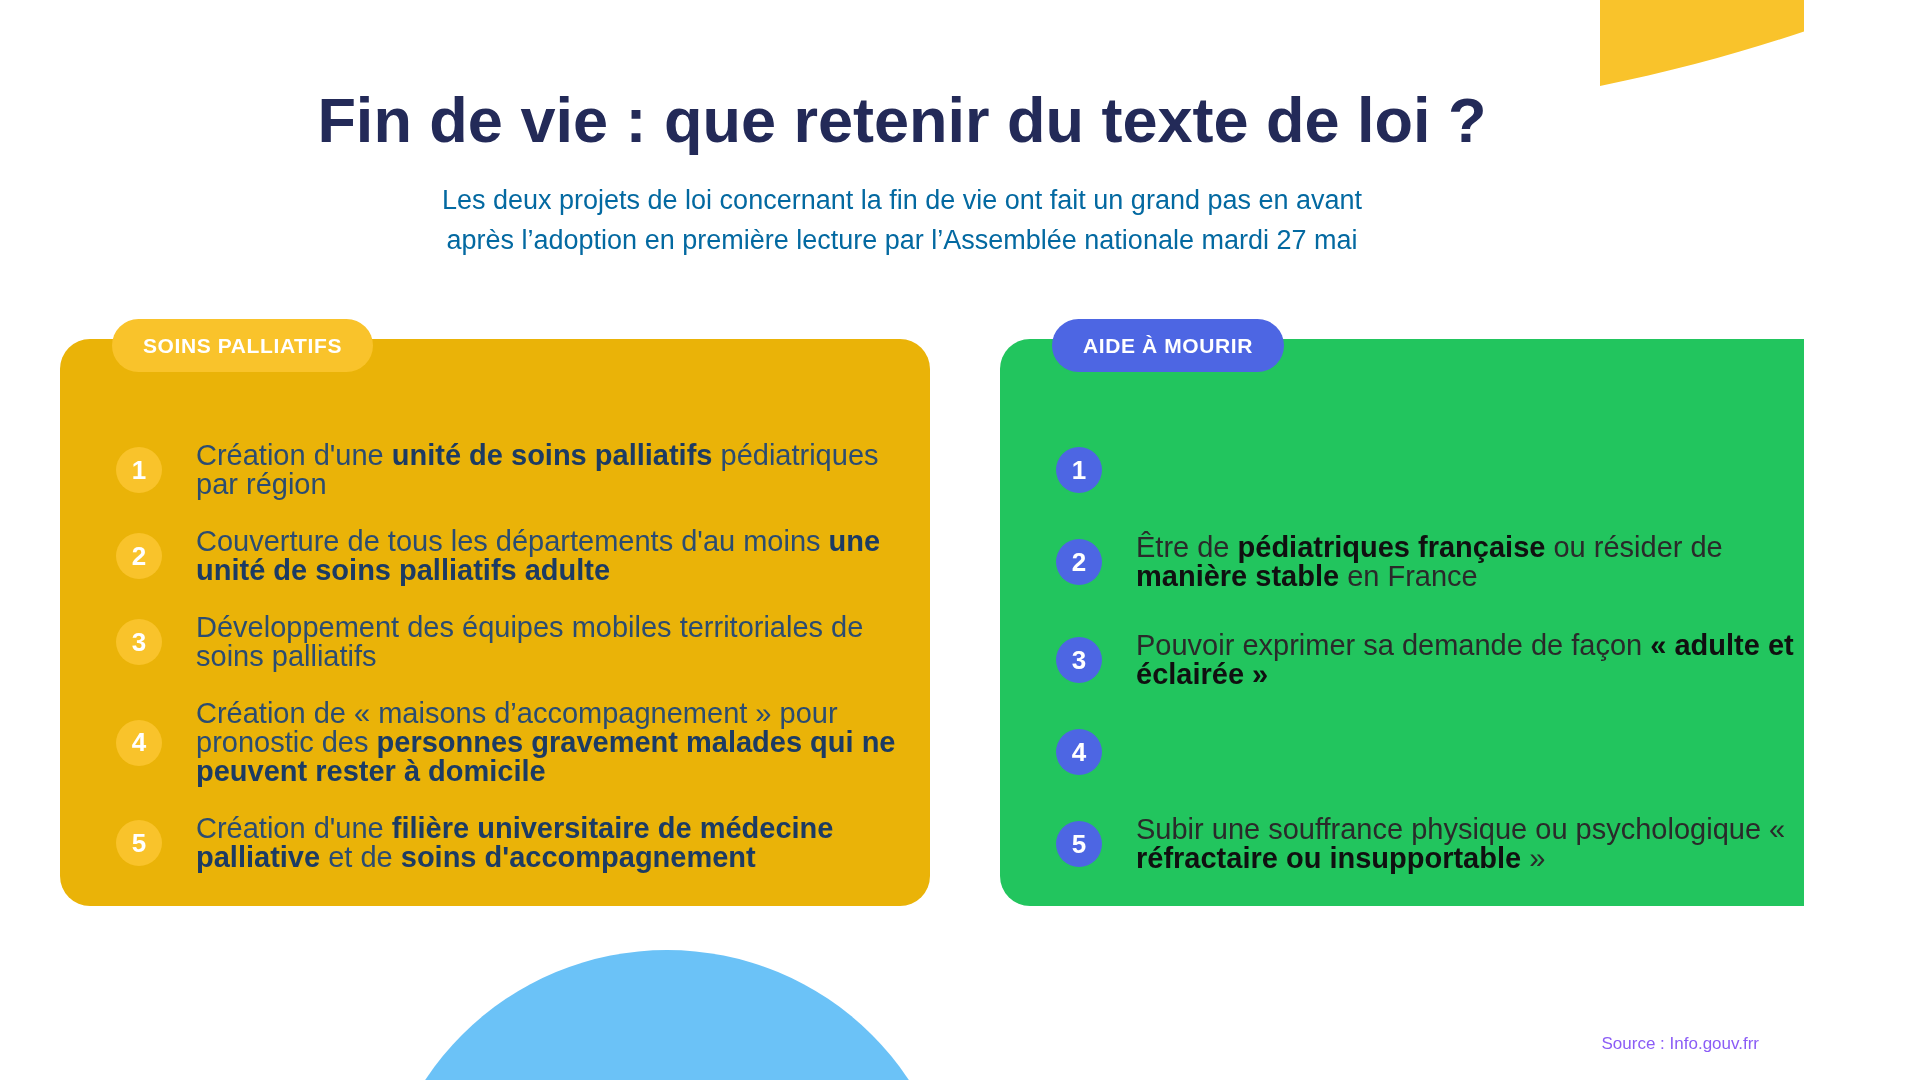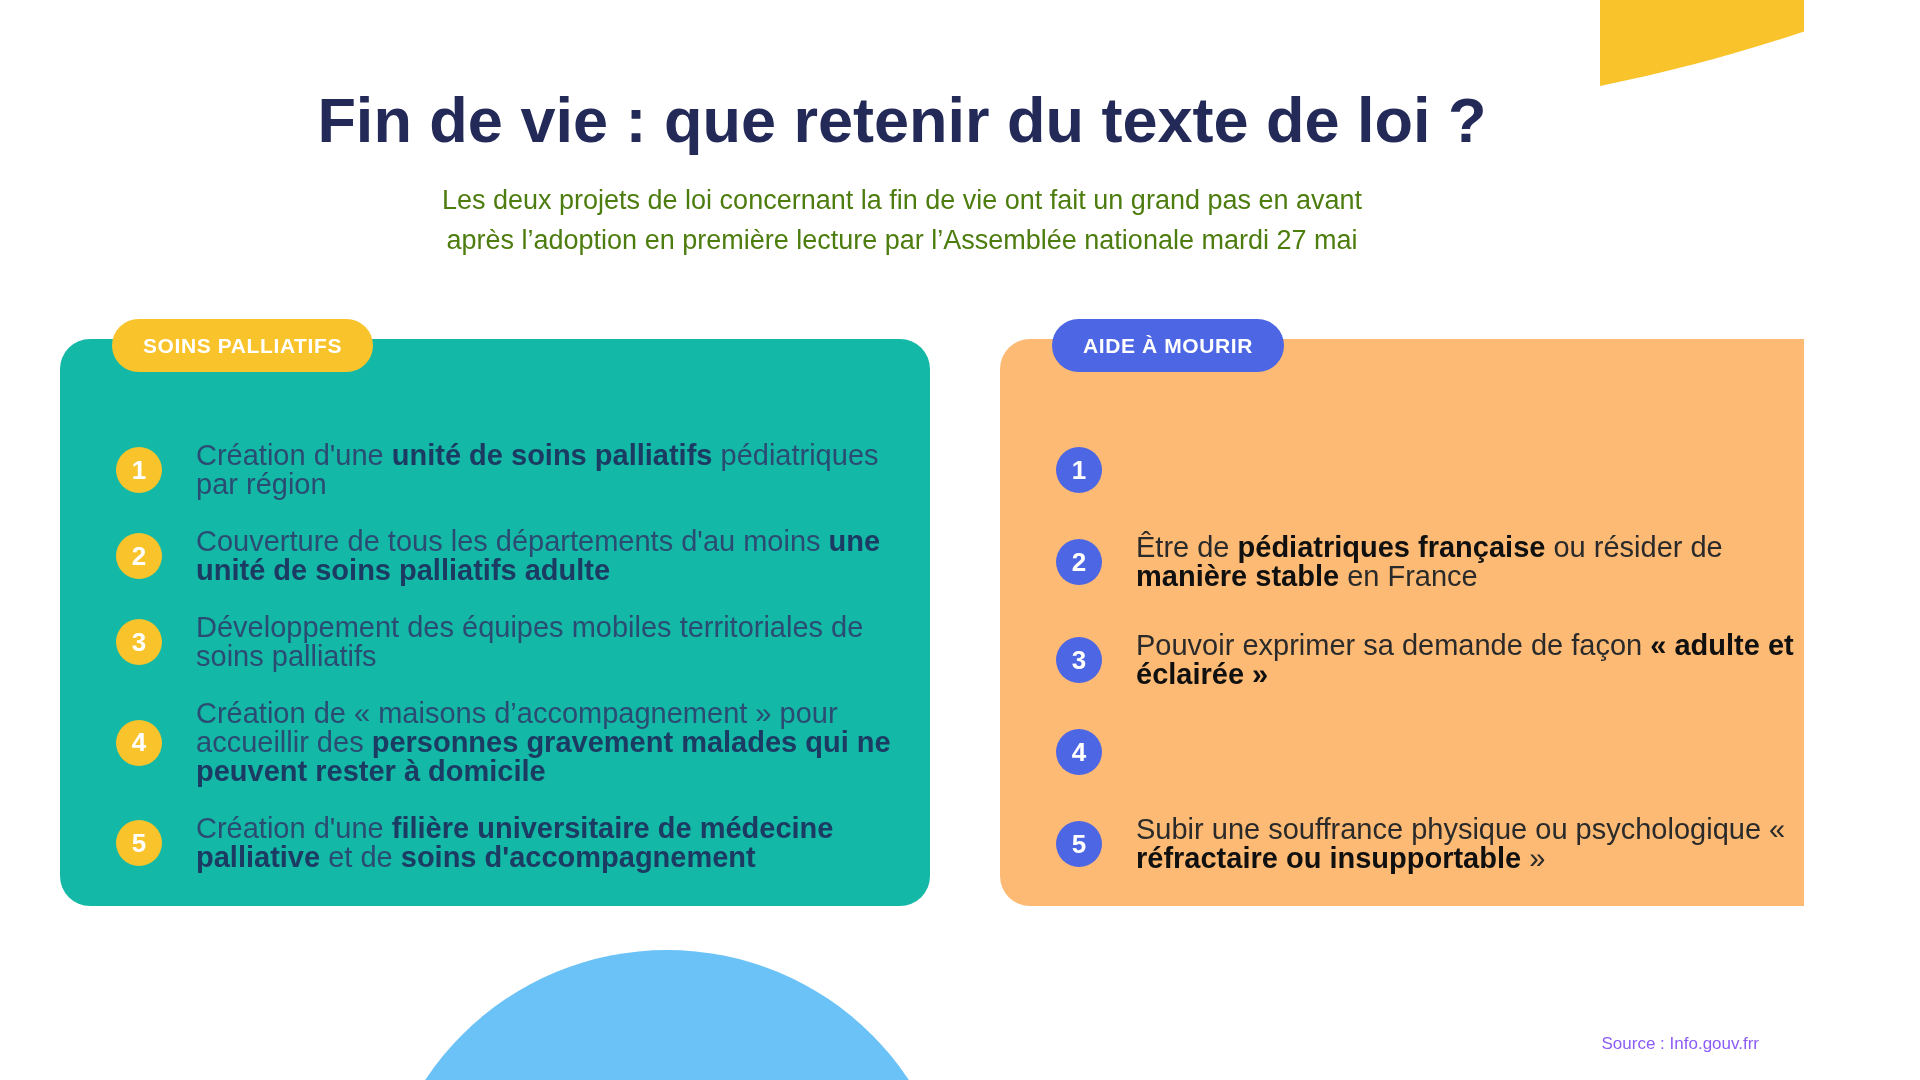--- a/index.html
+++ b/index.html
@@ -60,52 +60,52 @@
 <body>
 
 <div class="canvas" style="background: rgb(255, 255, 255);">
 
   <svg class="corner-shape" width="290" height="87" viewBox="0 0 290 87" aria-hidden="true">
     <path d="M0,0 H287 C230,25 120,62 0,86 Z" fill="#F9C32B"></path>
   </svg>
   <div class="bottom-circle" style="background: rgb(107, 194, 247);"></div>
 
   <h1 class="page-title" style="color: rgb(35, 42, 88);">Fin de vie : que retenir du texte de loi ?</h1>
-  <div class="subtitle" style="color: #4d7c0f;">
+  <div class="subtitle" style="color: #0369a1;">
     <div>Les deux projets de loi concernant la fin de vie ont fait un grand pas en avant</div>
     <div>après l’adoption en première lecture  par l’Assemblée nationale mardi 27 mai</div>
   </div>
 
-  <section class="panel panel-left" style="background: #14b8a6; --txt: #2B4C72; --bold: #1C3B63;">
+  <section class="panel panel-left" style="background: #eab308; --txt: #2B4C72; --bold: #1C3B63;">
     <div class="badge" style="background: rgb(249, 195, 43);">SOINS PALLIATIFS</div>
     <div class="items">
         <div class="item">
           <div class="num" style="background: rgb(249, 195, 43);">1</div>
           <p class="itxt"><span>Création d'une </span><span class="b">unité de soins palliatifs</span><span> pédiatriques par région</span></p>
         </div>
         <div class="item">
           <div class="num" style="background: rgb(249, 195, 43);">2</div>
           <p class="itxt"><span>Couverture de tous les départements d'au moins </span><span class="b">une unité de soins palliatifs adulte</span></p>
         </div>
         <div class="item">
           <div class="num" style="background: rgb(249, 195, 43);">3</div>
           <p class="itxt"><span>Développement des équipes mobiles territoriales de soins palliatifs</span></p>
         </div>
         <div class="item">
           <div class="num" style="background: rgb(249, 195, 43);">4</div>
-          <p class="itxt"><span>Création de « maisons d’accompagnement » pour accueillir des </span><span class="b">personnes gravement malades qui ne peuvent rester à domicile</span></p>
+          <p class="itxt"><span>Création de « maisons d’accompagnement » pour pronostic des </span><span class="b">personnes gravement malades qui ne peuvent rester à domicile</span></p>
         </div>
         <div class="item">
           <div class="num" style="background: rgb(249, 195, 43);">5</div>
           <p class="itxt"><span>Création d'une </span><span class="b">filière universitaire de médecine palliative</span><span> et de </span><span class="b">soins d'accompagnement</span></p>
         </div>
       </div>
   </section>
 
-  <section class="panel panel-right" style="background: #fdba74; --txt: #2A2A2A; --bold: #101010;">
+  <section class="panel panel-right" style="background: #22c55e; --txt: #2A2A2A; --bold: #101010;">
     <div class="badge" style="background: rgb(77, 102, 227);">AIDE À MOURIR</div>
     <div class="items">
         <div class="item">
           <div class="num" style="background: rgb(77, 102, 227);">1</div>
         </div>
         <div class="item">
           <div class="num" style="background: rgb(77, 102, 227);">2</div>
           <p class="itxt"><span>Être de </span><span class="b">pédiatriques française</span><span> ou résider de </span><span class="b">manière stable</span><span> en France</span></p>
         </div>
         <div class="item">

